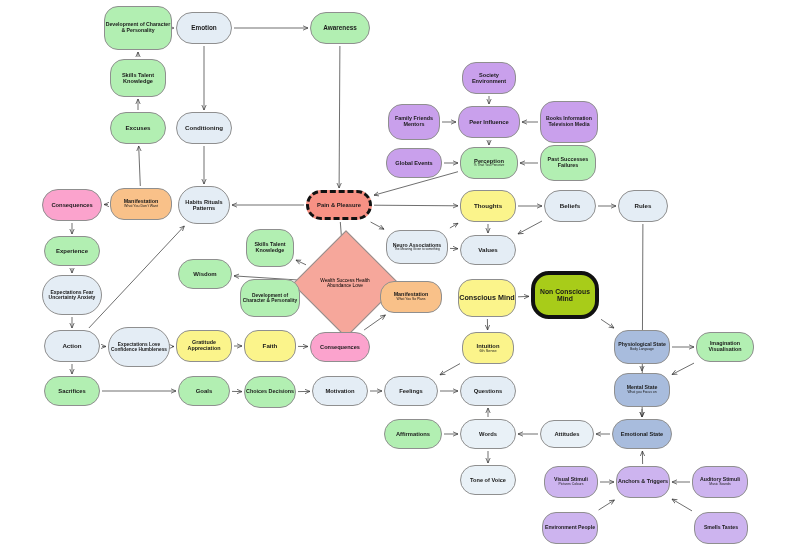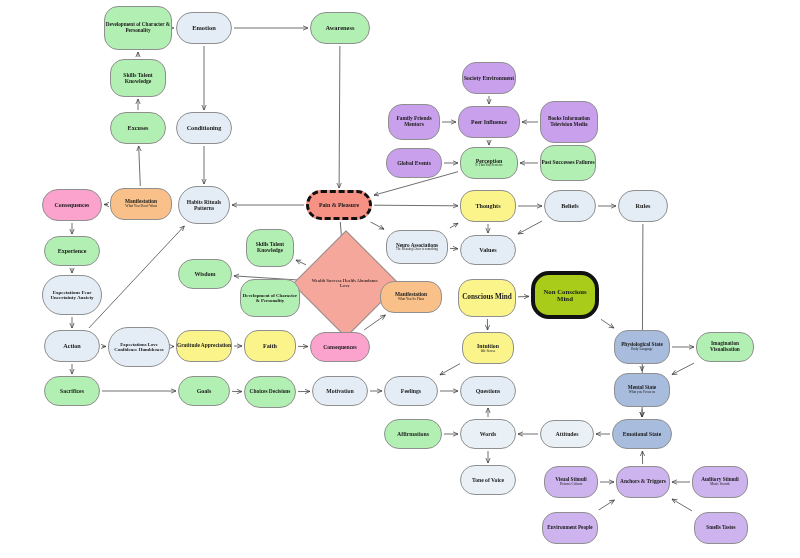--- a/index.html
+++ b/index.html
@@ -1,17 +1,17 @@
 <!DOCTYPE html>
 <html><head>
 <meta charset="utf-8">
 <style>
   html,body{margin:0;padding:0;background:#ffffff;}
   body{width:800px;height:558px;overflow:hidden;font-family:"Liberation Sans",sans-serif;}
-  #canvas{position:relative;width:780px;height:558px;font-family:Liberation Serif, serif;}
+  #canvas{position:relative;width:780px;height:558px;}
   svg#edges{position:absolute;left:0;top:0;width:800px;height:558px;}
   .node{position:absolute;box-sizing:border-box;display:flex;flex-direction:column;
         align-items:center;justify-content:center;text-align:center;
         border:1px solid #8f8f8f;color:#1a1a1a;}
   .node .t{font-weight:bold;line-height:1.08;}
   .node .s{font-weight:normal;line-height:1.05;}
   .rrect{border-radius:14px;}
   .pill{border-radius:22px;}
   
   .c-blue{background:#e4edf5;}

